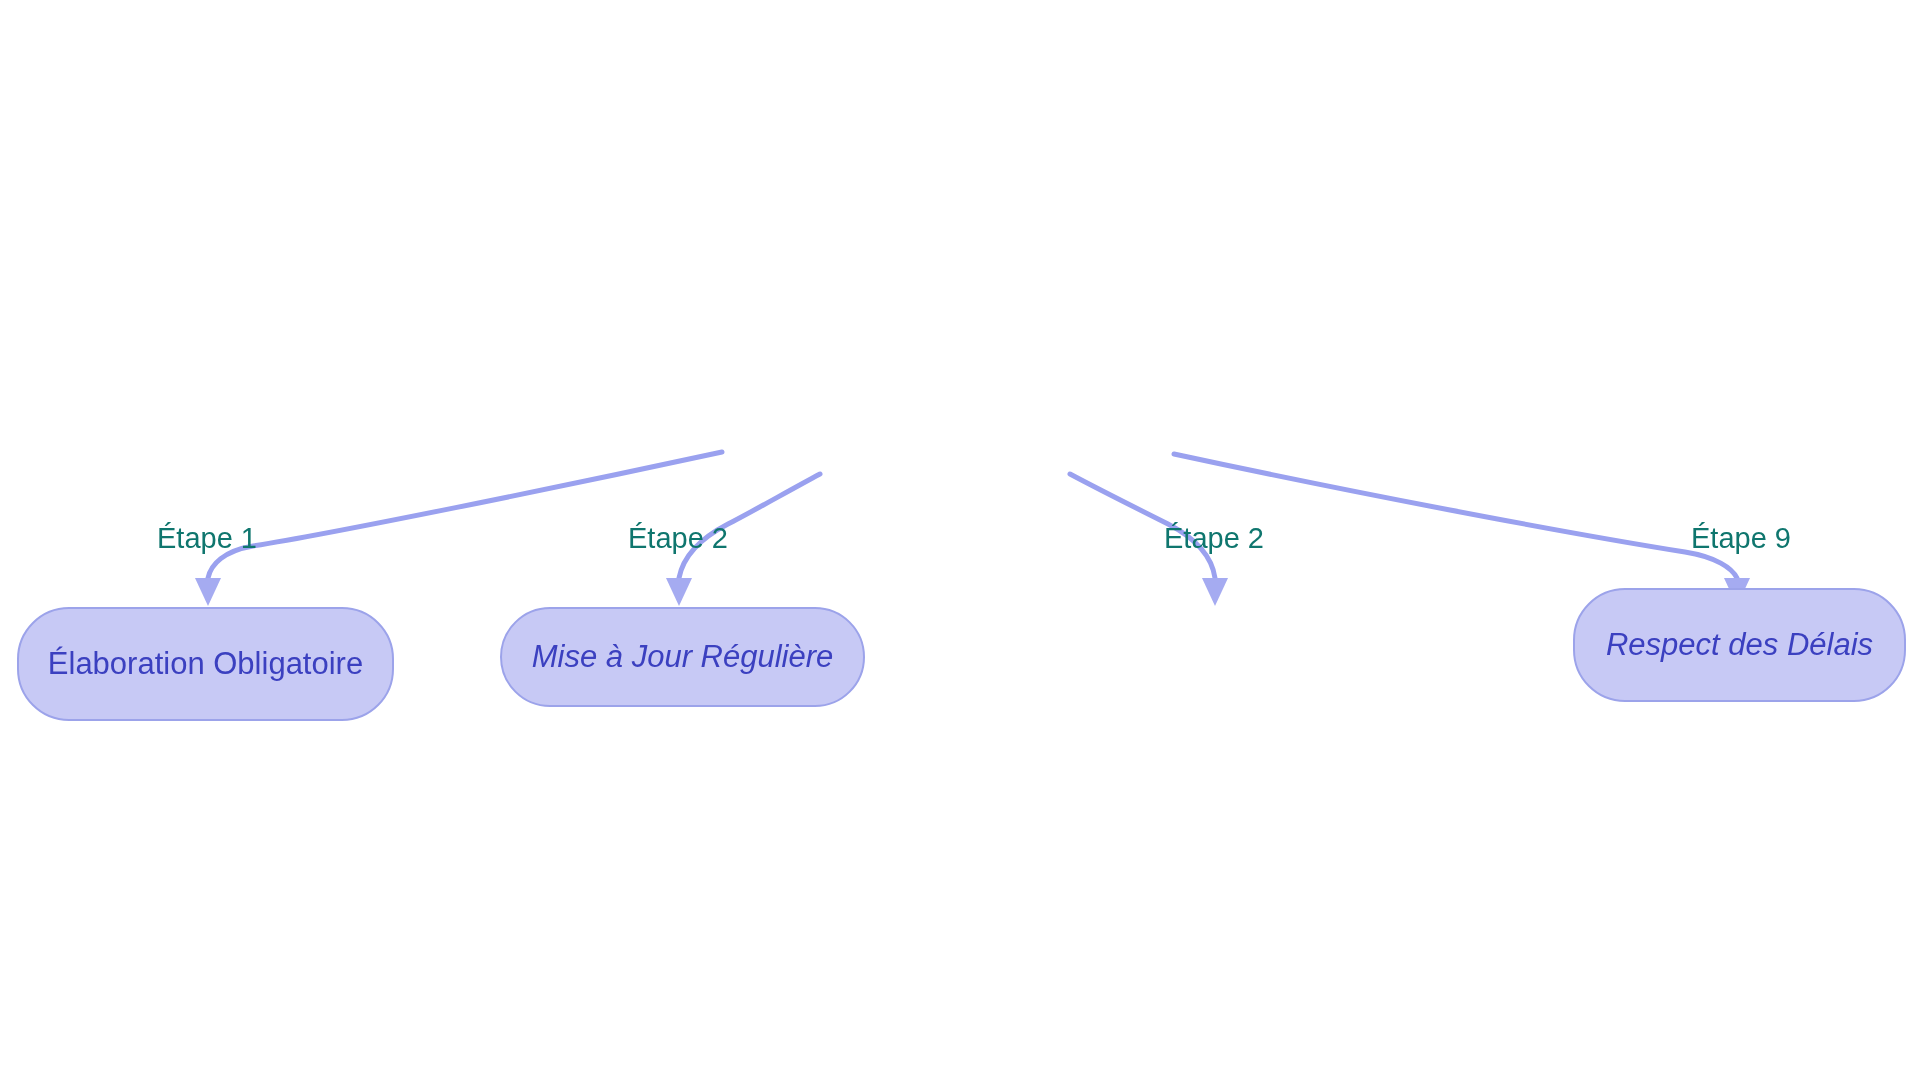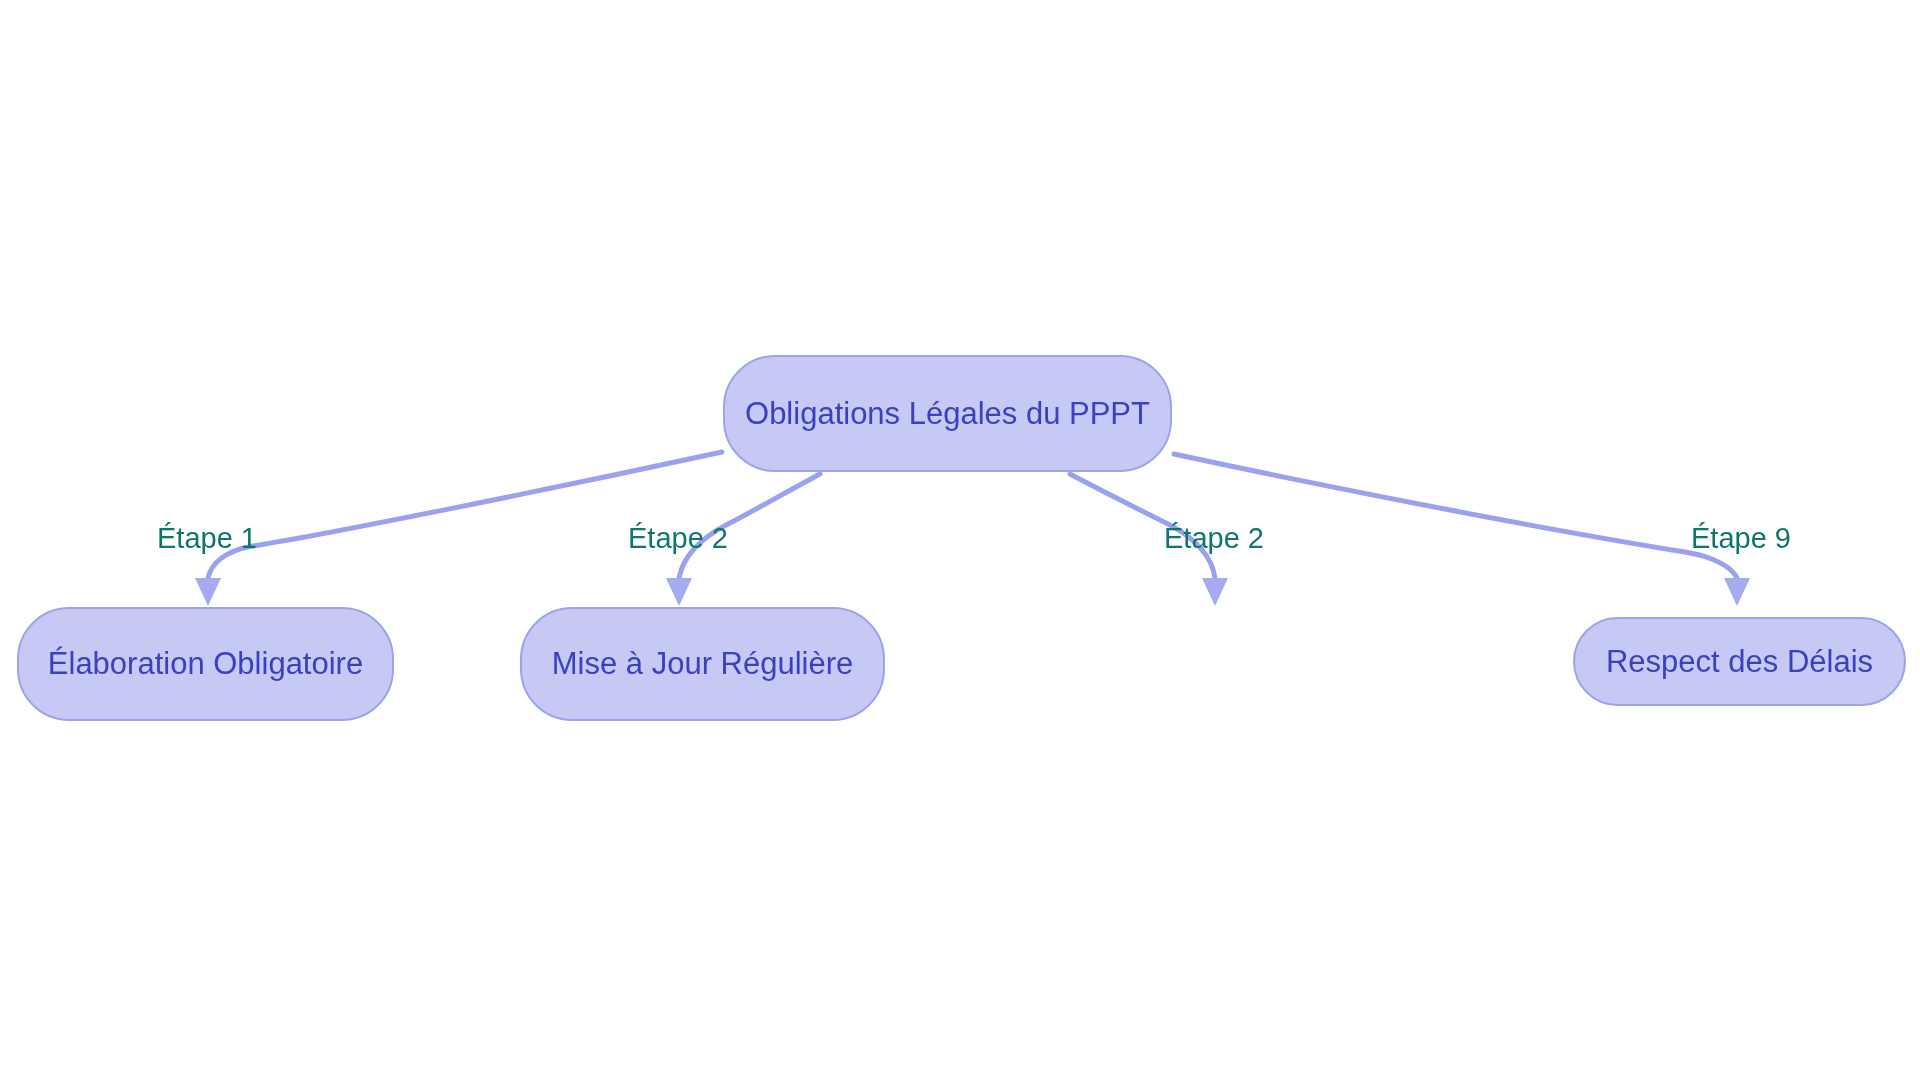--- a/index.html
+++ b/index.html
@@ -42,34 +42,31 @@
     <path class="edge-path" d="M722,452 C560,487 330,534 253,546 C224,551 211,564 208,578"></path>
     <path class="edge-path" d="M820,474 C790,490 748,514 728,524 C699,539 683,557 679,578"></path>
     <path class="edge-path" d="M1070,474 C1100,490 1148,514 1168,524 C1197,539 1212,557 1215,578"></path>
     <path class="edge-path" d="M1174,454 C1350,492 1560,532 1685,552 C1716,557 1732,568 1737,578"></path>
     <polygon class="arrow-head" points="195,578 221,578 208,606"></polygon>
     <polygon class="arrow-head" points="666,578 692,578 679,606"></polygon>
     <polygon class="arrow-head" points="1202,578 1228,578 1215,606"></polygon>
     <polygon class="arrow-head" points="1724,578 1750,578 1737,606"></polygon>
   </svg>
 
-  <div class="node" style="left:723px;top:355px;width:449px;height:117px;">
-    <span>Obligations Légales du PPPT</span>
-  </div>
 
   <div class="node" style="left:17px;top:607px;width:377px;height:114px;">
     <span>Élaboration Obligatoire</span>
   </div>
 
-  <div class="node" style="left:520px;top:607px;width:365px;height:114px;">
+  <div class="node" style="left:500px;top:607px;width:365px;height:100px;font-style:italic;">
     <span>Mise à Jour Régulière</span>
   </div>
 
 
-  <div class="node" style="left:1573px;top:617px;width:333px;height:89px;">
+  <div class="node" style="left:1573px;top:588px;width:333px;height:114px;font-style:italic;">
     <span>Respect des Délais</span>
   </div>
 
   <div class="edge-label" style="left:207px;top:538px;">Étape 1</div>
   <div class="edge-label" style="left:678px;top:538px;">Étape 2</div>
   <div class="edge-label" style="left:1214px;top:538px;">Étape 2</div>
   <div class="edge-label" style="left:1741px;top:538px;">Étape 9</div>
 
 </div>
 

